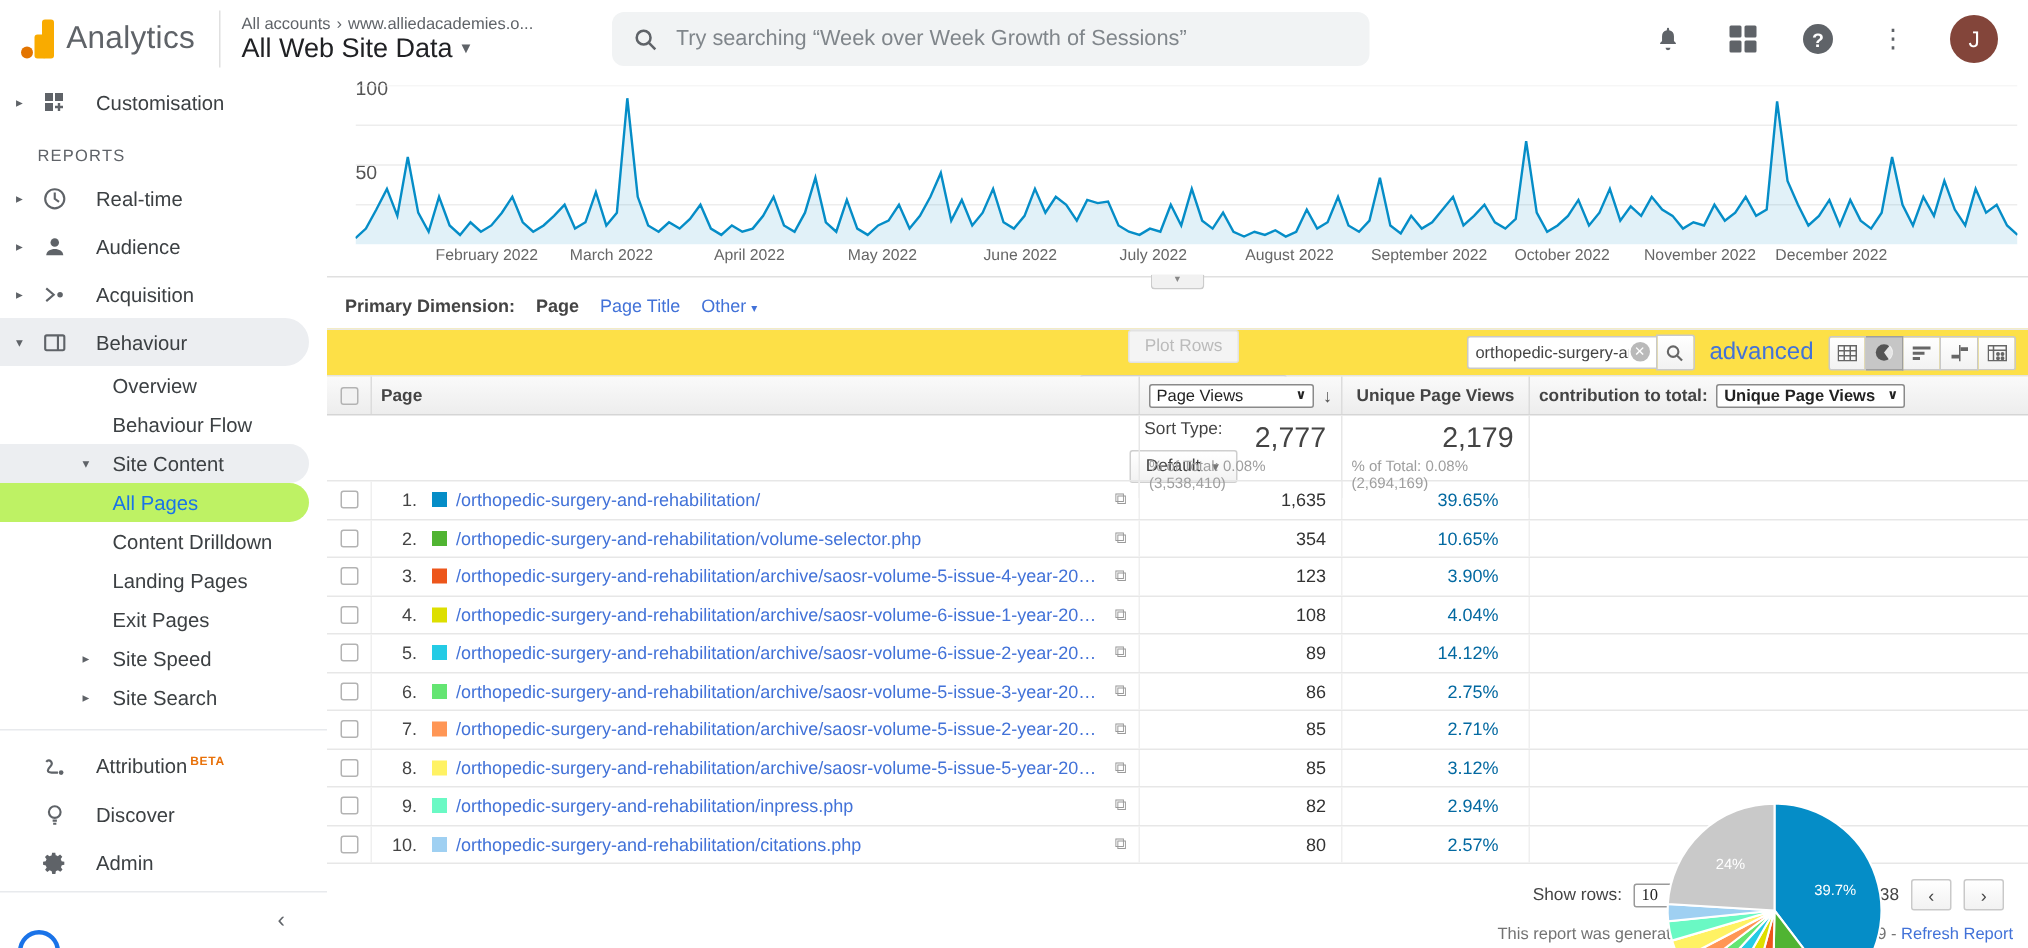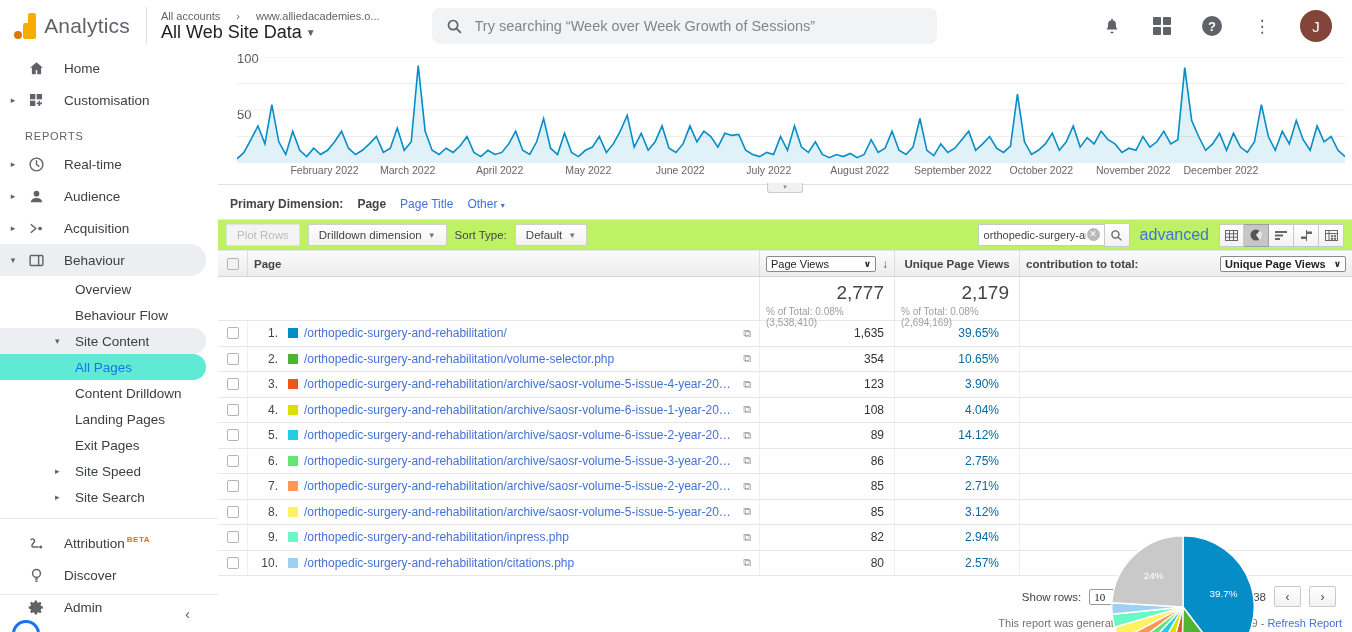--- a/index.html
+++ b/index.html
@@ -10,21 +10,21 @@
   .topbar { position:absolute; top:0; left:0; right:0; height:52px; background:#fff;
     display:flex; align-items:center; z-index:20; }
   .logo-wrap { display:flex; align-items:center; gap:8px; padding-left:14px; width:130px; }
   .ga-logo { position:relative; width:26px; height:26px; }
   .ga-logo .bar1 { position:absolute; right:0; top:0; width:8px; height:26px; background:#f9ab00; border-radius:2px; }
   .ga-logo .bar2 { position:absolute; left:9px; bottom:0; width:8px; height:16px; background:#f9ab00; border-radius:2px; }
   .ga-logo .dot  { position:absolute; left:0; bottom:0; width:8px; height:8px; background:#e37400; border-radius:50%; }
   .app-name { font-size:21px; color:#5f6368; letter-spacing:.2px; }
   .prop-wrap { margin-left:16px; padding-left:14px; border-left:1px solid #e0e0e0; height:38px;
     display:flex; flex-direction:column; justify-content:center; }
-  .crumb { font-size:11px; color:#5f6368; display:flex; gap:16px; align-items:flex-end; }
+  .crumb { font-size:11px; color:#5f6368; display:flex; gap:4px; align-items:flex-end; }
   .prop-name { font-size:18px; color:#202124; display:flex; align-items:center; gap:4px; cursor:pointer; }
   .prop-name .caret { font-size:10px; color:#5f6368; }
   .gsearch { margin-left:52px; width:505px; height:36px; background:#f1f3f4; border-radius:8px;
     display:flex; align-items:center; padding:0 14px; gap:12px; }
   .gsearch svg { flex:none; }
   .gsearch input { border:0; outline:0; background:transparent; font-size:14.5px; color:#3c4043; width:100%; }
   .gsearch input::placeholder { color:#80868b; }
   .top-actions { margin-left:auto; display:flex; align-items:center; gap:26px; padding-right:20px; }
   .icon-btn { width:24px; height:24px; display:flex; align-items:center; justify-content:center; cursor:pointer; }
   .apps-grid { display:grid; grid-template-columns:8px 8px; grid-template-rows:8px 8px; gap:2px; }
@@ -37,21 +37,21 @@
 
   
   .sidebar { position:absolute; top:52px; left:0; width:218px; bottom:0; background:#fff; z-index:10; font-size:13.5px; }
   .side-item { height:32px; display:flex; align-items:center; cursor:pointer; color:#3c4043; position:relative; }
   .side-item .exp { width:10px; margin-left:8px; font-size:9px; color:#5f6368; text-align:center; }
   .side-item .sicon { width:20px; margin-left:8px; display:flex; justify-content:center; color:#5f6368; }
   .side-item .slabel { margin-left:18px; }
   .section-label { font-size:11px; color:#5f6368; letter-spacing:.8px; margin:14px 0 6px 25px; }
   .pill { border-radius:0 16px 16px 0; margin-right:12px; }
   .active-gray { background:#eceef1; }
-  .active-blue { background:#5eead4; }
+  .active-blue { background:#bef264; }
   .active-blue .slabel { color:#1a73e8; }
   .sub1 .slabel { margin-left:65px; }
   .sub2 { height:26px; }
   .sub2 .slabel { margin-left:75px; }
   .sub2 .exp2 { margin-left:55px; font-size:9px; color:#5f6368; width:10px; }
   .sub2 .exp2 + .slabel { margin-left:10px; }
   .beta { font-size:8px; color:#e8710a; font-weight:bold; vertical-align:super; margin-left:2px; letter-spacing:.5px; }
   .side-div { border-top:1px solid #e8eaed; margin:8px 0; }
   .collapse-row { position:absolute; bottom:0; left:0; right:0; height:38px; border-top:1px solid #e8eaed; }
   .collapse-arrow { position:absolute; right:28px; top:10px; font-size:15px; color:#5f6368; cursor:pointer; }
@@ -72,22 +72,22 @@
     background:#f1f1f1; border:1px solid #ccc; border-top:0; border-radius:0 0 3px 3px; text-align:center;
     font-size:7px; color:#888; line-height:8px; cursor:pointer; z-index:5; }
 
   
   .pdim { display:flex; align-items:center; gap:14px; font-size:12px; padding:12px 0 8px 12px; }
   .pdim .plabel { font-weight:bold; color:#444; }
   .pdim .sel { color:#444; font-weight:bold; }
   .blue-link { color:#4272d8; cursor:pointer; text-decoration:none; }
 
   
-  .toolbar { position:relative; height:32px; background:#bef264; border-top:1px solid #e8e8e8; border-bottom:1px solid #e3e3e3;
-    display:flex; align-items:center; padding-left:8px; gap:8px; font-size:11.5px; }
+  .toolbar { position:relative; height:32px; background:#fde047; border-top:1px solid #e8e8e8; border-bottom:1px solid #e3e3e3;
+    display:flex; align-items:center; padding-left:8px; gap:8px; font-size:11.5px;flex-direction:column; }
   .btn { border:1px solid #cfcfcf; border-radius:2px; background:linear-gradient(#fff,#f2f2f2);
     padding:4px 10px; color:#444; font-size:11.5px; cursor:pointer; display:inline-flex; align-items:center; gap:6px; }
   .btn .caret { font-size:8px; color:#777; }
   .btn.disabled { color:#bbb; background:#f4f4f4; border-color:#e2e2e2; cursor:default; }
   .tb-label { color:#444; }
   .tb-right { position:absolute; right:8px; top:0; bottom:0; display:flex; align-items:center; gap:10px; }
   .tsearch { display:flex; align-items:center; }
   .tsearch .inwrap { position:relative; }
   .tsearch input { width:126px; height:22px; border:1px solid #c9c9c9; border-right:0; border-radius:2px 0 0 2px;
     font-size:11px; padding:0 18px 0 5px; color:#444; outline:none; }
@@ -106,21 +106,21 @@
   .grid-row { display:grid; grid-template-columns:30px 512px 135px 125px 1fr; }
   .thead { height:26px; background:linear-gradient(#fafafa,#ededed); border-bottom:1px solid #d5d5d5; font-size:11.5px; }
   .thead>div { display:flex; align-items:center; border-right:1px solid #dcdcdc; padding:0 6px; }
   .thead>div:last-child { border-right:0; }
   .th-page { font-weight:bold; color:#444; }
   .fake-select { background:#fff; border:1px solid #8a8a8a; border-radius:2px; font-size:11px; color:#222;
     padding:1px 4px; display:inline-flex; align-items:center; justify-content:space-between; cursor:pointer; }
   .fake-select .vchev { font-weight:bold; font-size:9px; margin-left:8px; }
   .sort-arrow { margin-left:6px; color:#555; font-size:12px; font-weight:bold; cursor:pointer; }
   .th-center { justify-content:center; font-weight:bold; color:#444; }
-  .th-contrib { justify-content:space-between; gap:6px; font-weight:bold; color:#444; }
+  .th-contrib { justify-content:flex-start; gap:6px; font-weight:bold; color:#444; }
   .totals { height:44px; border-bottom:1px solid #e7e7e7; }
   .totals>div { border-right:1px solid #e7e7e7; padding:5px 10px 4px 6px; display:flex; flex-direction:column;
     align-items:flex-end; justify-content:center; }
   .totals>div:last-child, .totals>div:first-child { border-right:0; }
   .totals .big { font-size:19px; color:#444; }
   .totals .small { font-size:10px; color:#9e9e9e; margin-top:2px; }
   .trow { height:25.5px; border-bottom:1px solid #e7e7e7; font-size:12px; }
   .trow>div { display:flex; align-items:center; }
   .cell-check { justify-content:center; border-right:1px solid #efefef; }
   .cbox { width:12px; height:12px; border:1px solid #b3b3b3; border-radius:2px; background:#fff; cursor:pointer; }
@@ -193,29 +193,20 @@
       <div class="help-circle">?</div>
     </div>
     <div class="icon-btn">
       <span class="vdots">⋮</span>
     </div>
     <div class="avatar">J</div>
   </div>
 </div>
 
 <div class="sidebar">
-  <div class="side-item">
-    <span class="exp"></span>
-    <span class="sicon">
-        <svg width="17" height="17" viewBox="0 0 24 24" fill="#5f6368">
-          <path d="M12 3 3 11h2.5v9h5.5v-6h2v6h5.5v-9H21z"></path>
-        </svg>
-      </span>
-    <span class="slabel">Home</span>
-  </div>
   <div class="side-item">
     <span class="exp">▸</span>
     <span class="sicon">
         <svg width="16" height="16" viewBox="0 0 24 24" fill="#5f6368">
           <rect x="3" y="3" width="8" height="8"></rect>
           <rect x="13" y="3" width="8" height="8"></rect>
           <rect x="3" y="13" width="8" height="8"></rect>
           <path d="M17 13v8M13 17h8" stroke="#5f6368" stroke-width="2.4"></path>
         </svg>
       </span>

